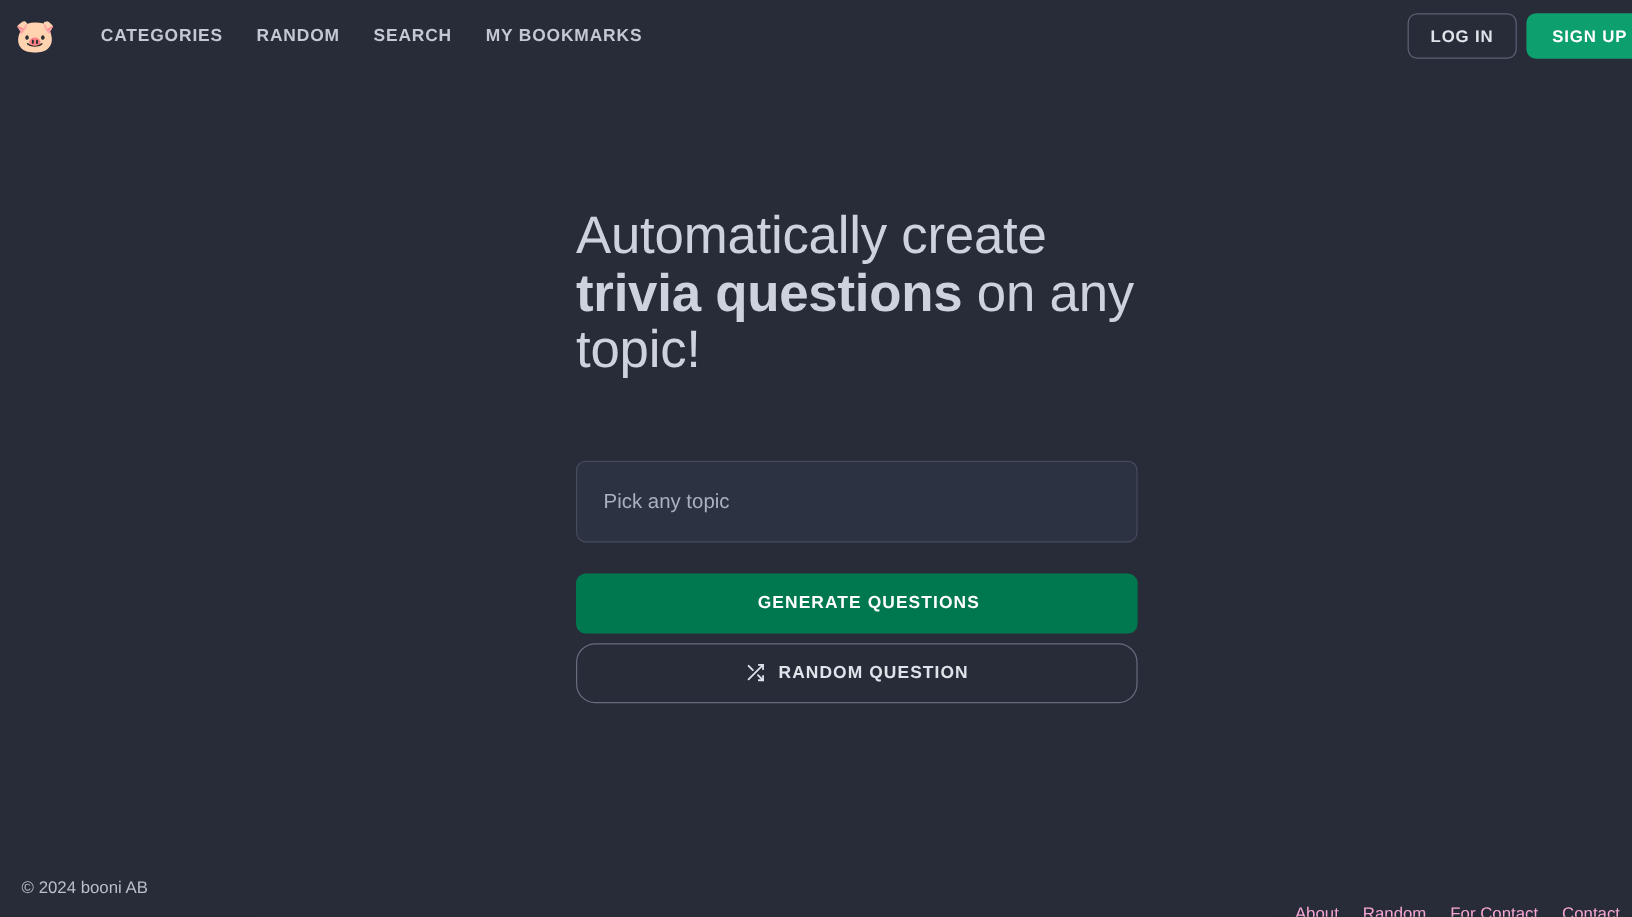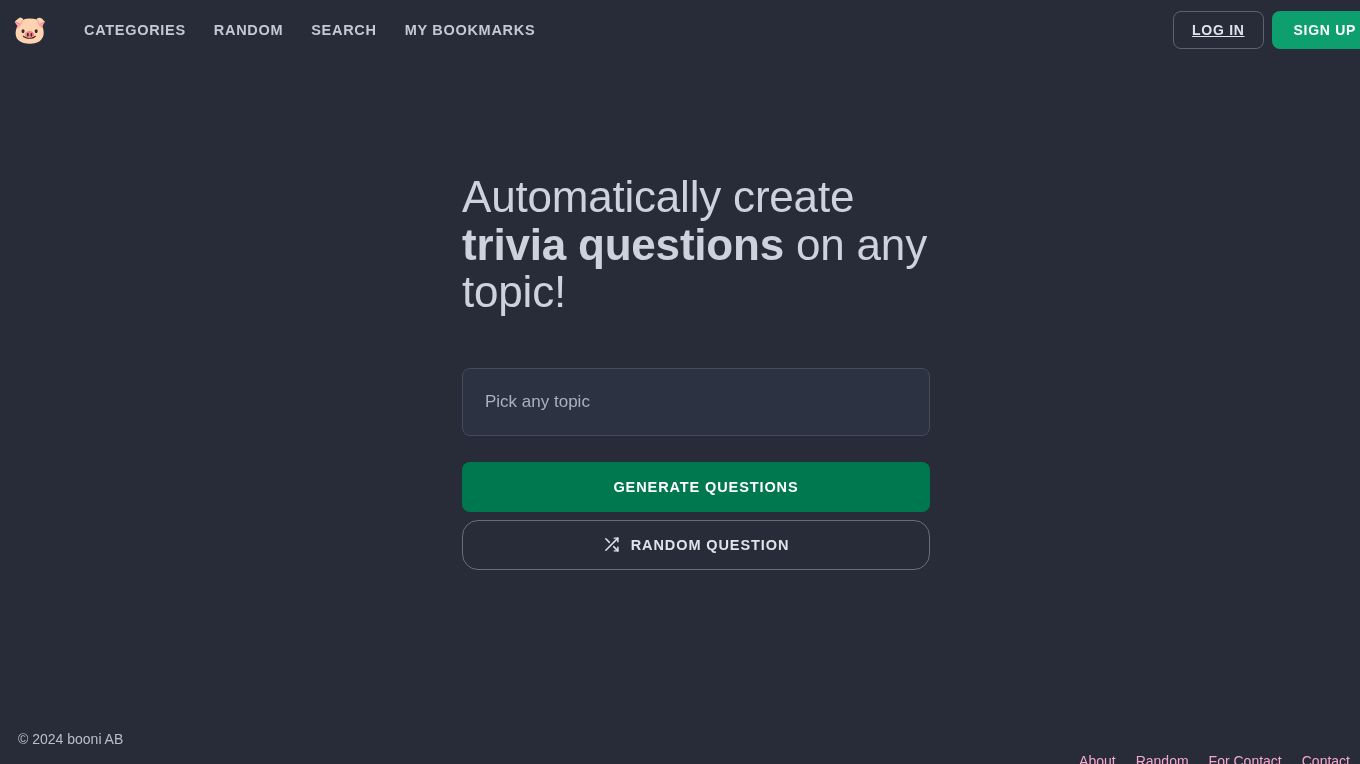--- a/index.html
+++ b/index.html
@@ -83,21 +83,20 @@
     border-radius: 8px;
     color: #dfe3ea;
     font-family: inherit;
     font-size: 14px;
     font-weight: 700;
     letter-spacing: 0.7px;
     text-transform: uppercase;
     padding: 10px 18px;
     cursor: pointer;
     white-space: nowrap;
-    text-decoration: underline;
   }
 
   .btn-signup {
     background: #0e9f6e;
     border: none;
     border-radius: 8px;
     color: #ffffff;
     font-family: inherit;
     font-size: 14px;
     font-weight: 700;
@@ -110,39 +109,39 @@
   }
 
   
   .main {
     flex: 1 1 auto;
     position: relative;
   }
 
   .hero {
     position: absolute;
-    left: 462px;
+    left: 480px;
     top: 113px;
     width: 468px;
   }
 
   .headline {
     font-size: 44px;
     line-height: 1.08;
     font-weight: 400;
     color: #cdd2dd;
     letter-spacing: -0.2px;
   }
   .headline b { font-weight: 700; }
 
   .topic-input {
     display: block;
     width: 468px;
     height: 68px;
-    margin-top: 52px;
+    margin-top: 68px;
     background: #2d3242;
     border: 1px solid #444b5d;
     border-radius: 8px;
     color: #d7dbe3;
     font-family: inherit;
     font-size: 17px;
     padding: 0 22px;
     outline: none;
   }
   .topic-input::placeholder { color: #a9b0bf; }

